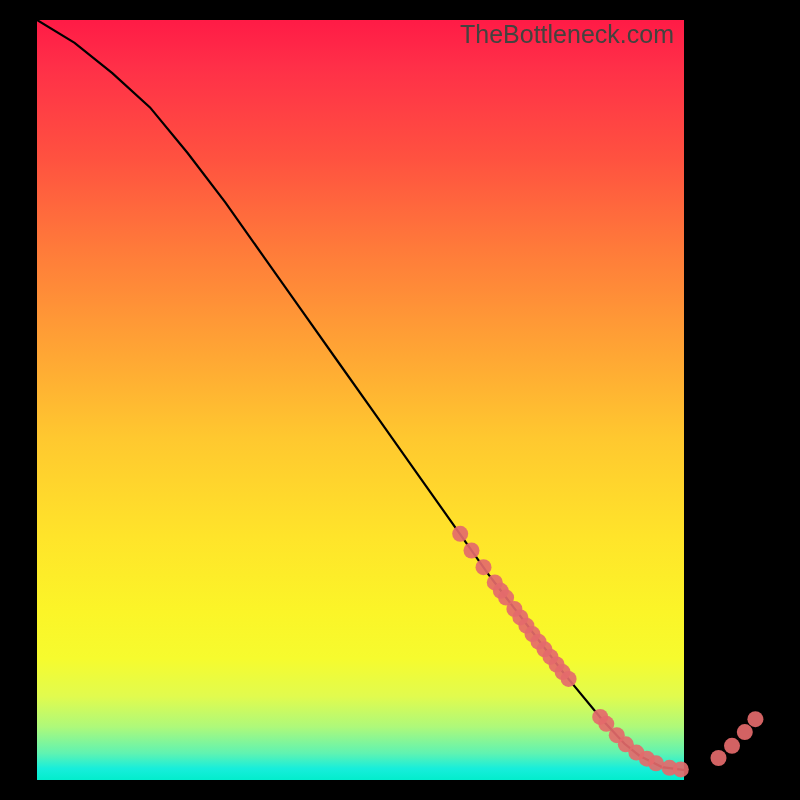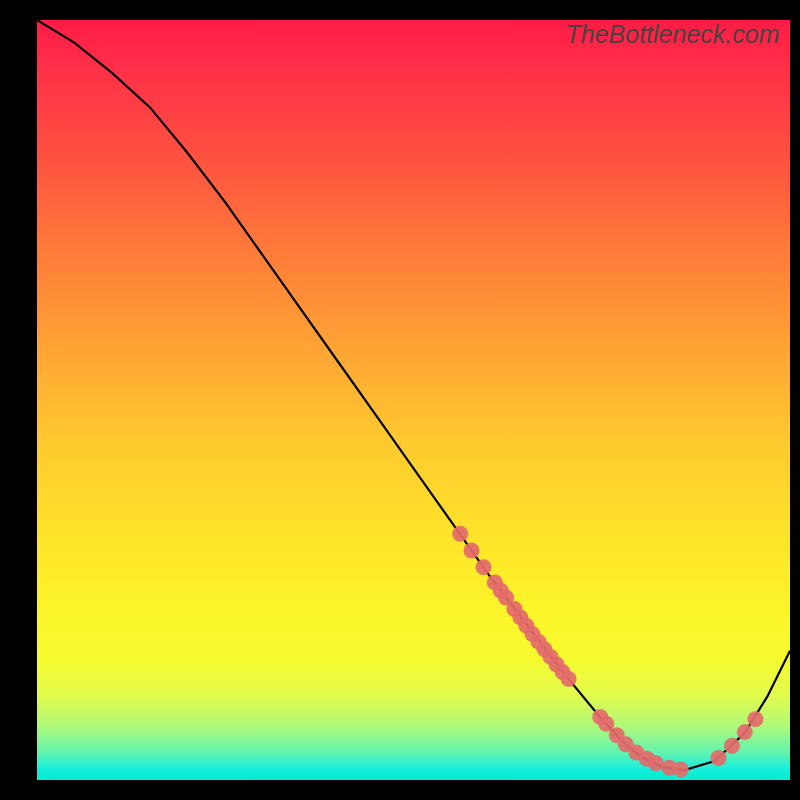--- a/index.html
+++ b/index.html
@@ -7,39 +7,38 @@
     padding: 0;
     width: 800px;
     height: 800px;
     background: #000000;
     overflow: hidden;
   }
   .frame {
     position: absolute;
     left: 37px;
     top: 20px;
-    width: 753px;
+    width: 647px;
     height: 760px;
     background: linear-gradient(to bottom,
       #ff1b46 0%,
       #ff2f48 6%,
       #ff5140 18%,
       #ff7a3a 30%,
       #ffa035 42%,
       #ffc82f 55%,
       #ffe42a 68%,
       #fbf528 78%,
       #f6fb2e 84%,
       #e1fb4e 89%,
       #aef97a 93%,
       #5ff3b2 96.5%,
       #17eedb 98.5%,
       #03edcc 100%
     );
-    font-style: italic;
   }
   .watermark {
     position: absolute;
     top: 0px;
     right: 10px;
     font-family: Arial, Helvetica, sans-serif;
     font-size: 25px;
     font-weight: 400;
     color: #43433f;
     letter-spacing: 0px;

